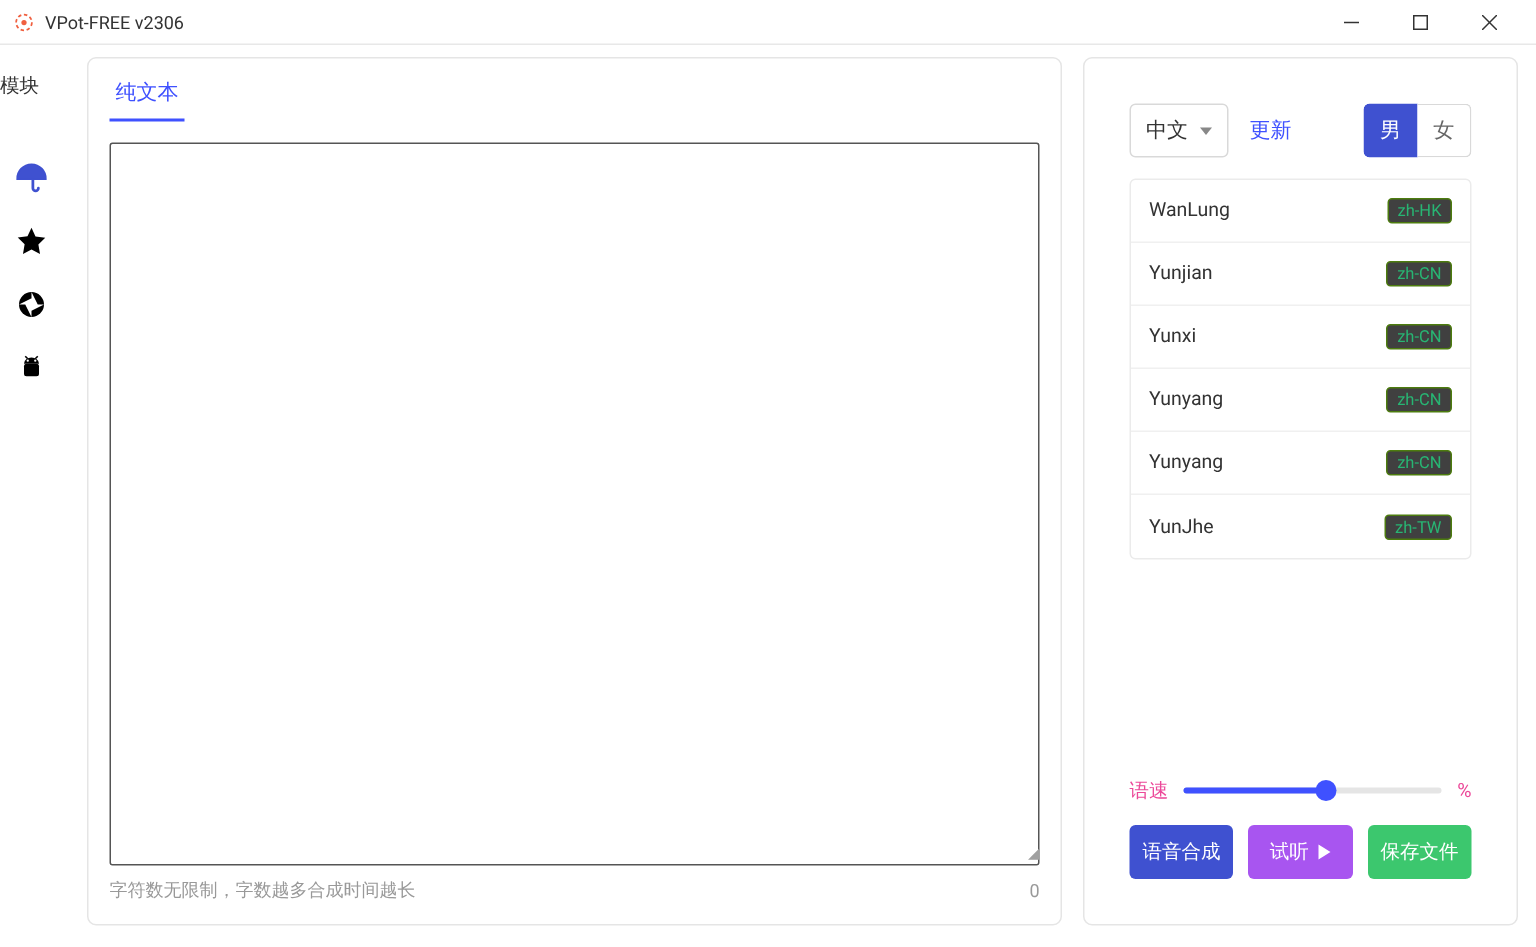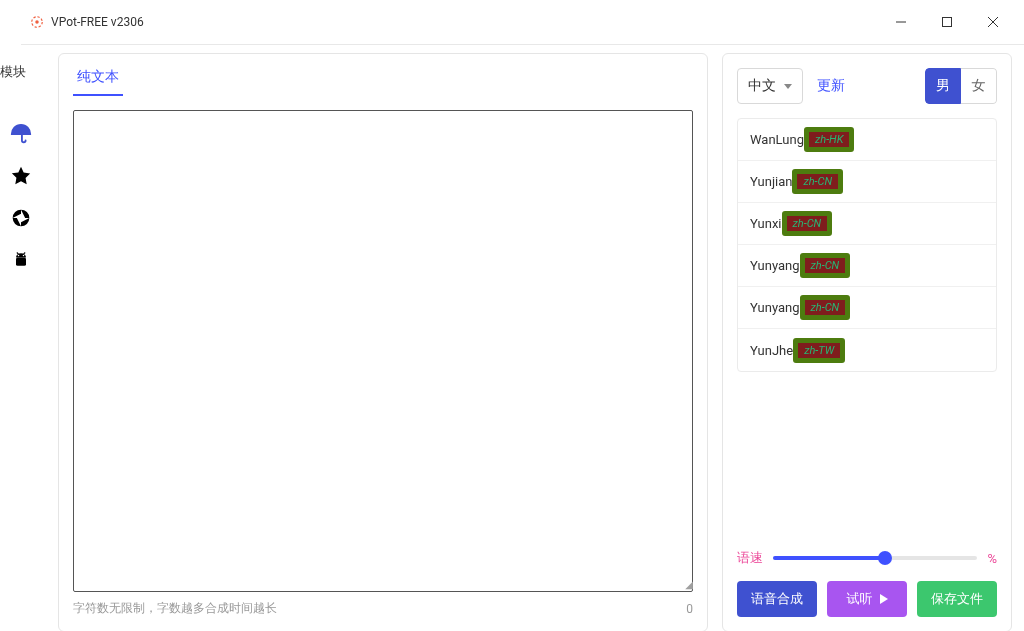--- a/index.html
+++ b/index.html
@@ -9,26 +9,25 @@
       font-family: -apple-system, BlinkMacSystemFont, "Segoe UI", Roboto, "Helvetica Neue", Arial, sans-serif;
     }
     body {
       width: 1024px;
       height: 631px;
       background: #fff;
       overflow: hidden;
       position: relative;
     }
     .titlebar {
-      height: 45px;
+      height: 30px;
       display: flex;
       align-items: center;
       padding: 0 8px;
       border-bottom: 1px solid #e8e8e8;
-      margin-left: 21px;
     }
     .title-icon {
       width: 16px;
       height: 16px;
       margin-right: 6px;
       display: inline-flex;
       align-items: center;
       justify-content: center;
     }
     .title-text {
@@ -129,21 +128,21 @@
       margin-top: 8px;
       font-size: 12px;
       color: #999;
     }
     .right-panel {
       width: 290px;
       border: 1px solid #e5e5e5;
       border-radius: 6px;
       display: flex;
       flex-direction: column;
-      padding: 14px;
+      padding: 30px;
     }
     .top-controls {
       display: flex;
       align-items: center;
       gap: 14px;
       margin-bottom: 14px;
     }
     .lang-select {
       height: 36px;
       border: 1px solid #d9d9d9;
@@ -190,37 +189,37 @@
     .gender-btn:last-child { border-radius: 0 4px 4px 0; border-left: none; }
     .voice-list {
       border: 1px solid #ebebeb;
       border-radius: 4px;
       overflow: hidden;
     }
     .voice-item {
       height: 42px;
       display: flex;
       align-items: center;
+      justify-content: space-between;
       padding: 0 12px;
       border-bottom: 1px solid #f0f0f0;
       cursor: pointer;
     }
     .voice-item:last-child { border-bottom: none; }
     .voice-name {
       font-size: 13px;
       color: #333;
     }
     .voice-badge {
       font-size: 11px;
       color: #28b573;
-      border: 5px solid #4d7c0f;
-      background: #7f1d1d;
+      border: 1px solid #4d7c0f;
+      background: #404040;
       border-radius: 3px;
       padding: 1px 6px;
-      font-style: italic;
     }
     .speed-row {
       margin-top: auto;
       display: flex;
       align-items: center;
       gap: 10px;
       padding-top: 18px;
       font-size: 13px;
       color: #ec4899;
     }

